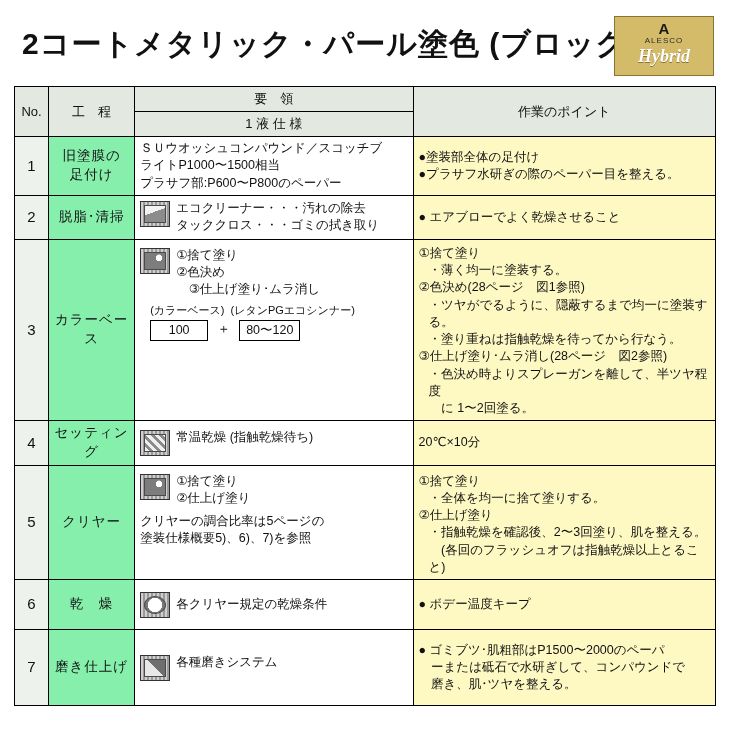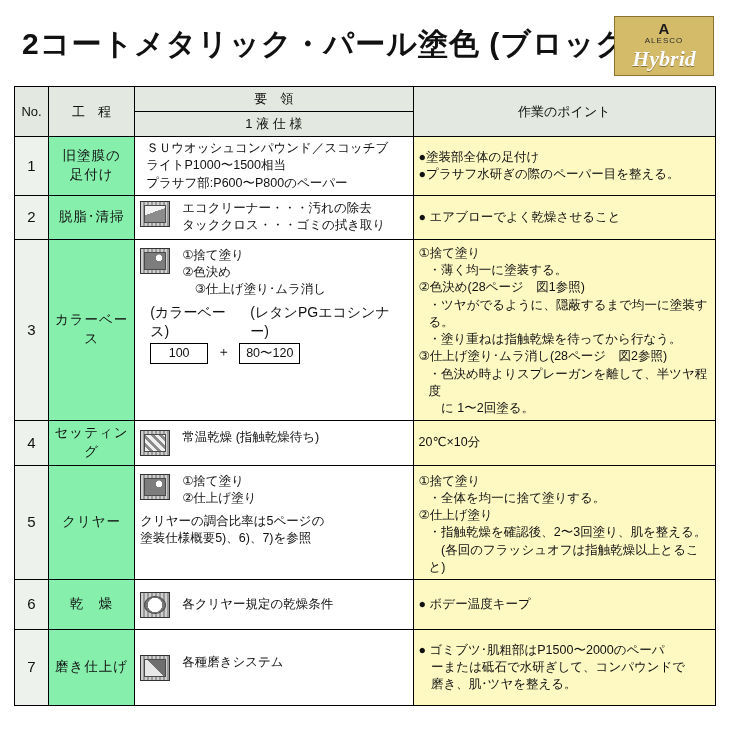--- a/index.html
+++ b/index.html
@@ -31,21 +31,21 @@
   .logo .mark{
     width:22px;height:18px;
     display:flex;align-items:center;justify-content:center;
     color:#1a1a1a;font-size:15px;font-weight:bold;line-height:1;
   }
   .logo .brand{
     font-size:8px;color:#2a2a2a;letter-spacing:1px;margin-top:-1px;
   }
   .logo .hybrid{
     font-family:"Liberation Serif","DejaVu Serif",serif;
-    font-style:italic;font-weight:bold;font-size:22px;color:#ffffff;
+    font-style:italic;font-weight:bold;font-size:18px;color:#ffffff;
     margin-top:1px;text-shadow:0 1px 0 #8a7231;
   }
 
   
   table{
     border-collapse:collapse;
     width:702px;
     table-layout:fixed;
     border:1px solid #000;
   }
@@ -72,21 +72,21 @@
   td.no{
     text-align:center;background:#eef2ec;font-size:15px;
   }
   td.proc{
     background:#86efac;text-align:center;font-size:13.5px;letter-spacing:1px;
   }
   td.you{background:#ffffff;}
   td.point{background:#fef9c3;}
 
   .row-inner{display:flex;align-items:flex-start;gap:6px;}
-  .txt{flex:1;margin-left:6px;}
+  .txt{flex:1;}
   .txt div{white-space:nowrap;}
 
   
   .pict{
     width:30px;height:26px;flex:none;
     border:1px solid #333;
     background:
       repeating-linear-gradient(90deg,#cfcfcf 0 2px,#9a9a9a 2px 4px),
       #bdbdbd;
     box-sizing:border-box;
@@ -109,21 +109,21 @@
     background:linear-gradient(45deg,#e8e8e8 0 50%,#6f6f6f 50% 100%);
   }
   .pict.dry:after{
     background:repeating-linear-gradient(45deg,#efefef 0 3px,#8b8b8b 3px 6px);
   }
 
   .ratio{
     margin-top:4px;
   }
   .ratio .labels{
-    display:flex;align-items:flex-end;gap:6px;font-size:14px;margin-left:10px;
+    display:flex;align-items:flex-end;gap:6px;font-size:11px;margin-left:10px;
   }
   .ratio .labels span{display:inline-block;}
   .ratio .boxes{
     display:flex;gap:9px;margin-top:2px;margin-left:10px;
   }
   .ratio .bx{
     border:1px solid #000;
     min-width:44px;
     text-align:center;
     font-size:12.5px;

